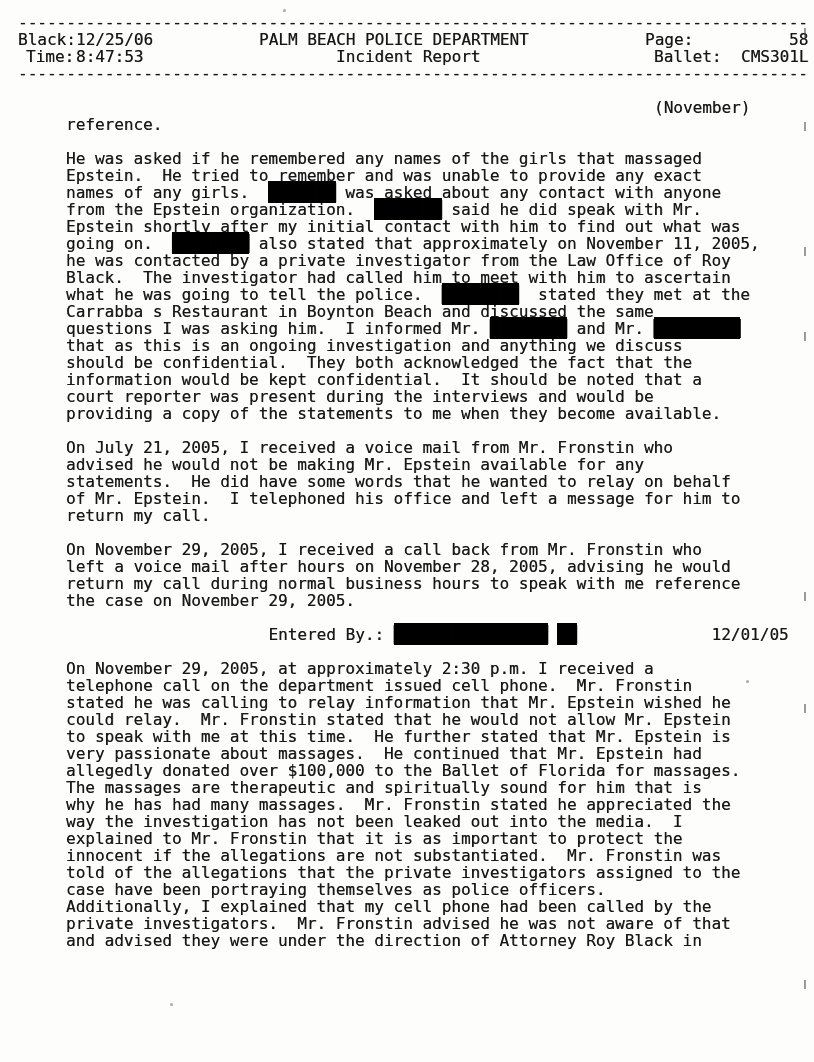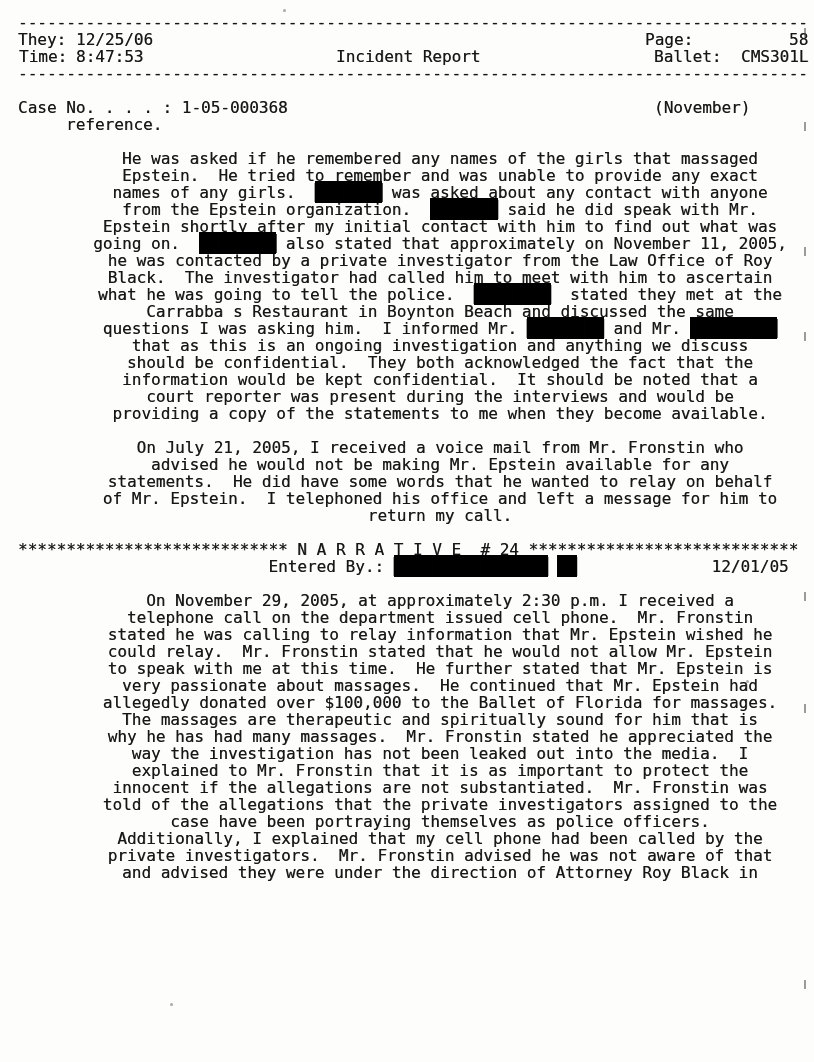--- a/index.html
+++ b/index.html
@@ -8,52 +8,52 @@
     background:#fdfdfb;color:#161616;
     font-family:"DejaVu Sans Mono","Liberation Mono",monospace;
     font-size:16px;line-height:17px;
     padding:14px 0 0 18px;overflow:hidden;
     text-shadow:0.35px 0 0 rgba(22,22,22,0.65);
   }
   .pre{white-space:pre;}
   .row{position:relative;height:17px;}
   .abs{position:absolute;top:0;white-space:pre;}
   .indent{padding-left:48px;}
-  .para{margin-top:17px;text-align:center;}
+  .para{margin-top:17px;}
   .case-row{margin-top:17px;}
   .nar{margin-top:17px;}
   .rd{background:#000;color:#000;box-shadow:0 -2px 0 0 #000, 0 1px 0 0 #000;}
   .tick{position:absolute;left:804px;width:2px;height:9px;background:#4a4a4a;opacity:.55;}
   .speck{position:absolute;width:3px;height:3px;background:#555;border-radius:50%;opacity:.5;}
 </style>
 </head>
 <body>
 
 <div class="page">
 
   <div>
     <div class="pre">----------------------------------------------------------------------------------</div>
     <div class="row">
-      <span class="abs" style="left:0px">They:</span>
+      <span class="abs" style="left:0px">Black:</span>
       <span class="abs" style="left:58px">12/25/06</span>
+      <span class="abs" style="left:241px">PALM BEACH POLICE DEPARTMENT</span>
       <span class="abs" style="left:627px">Page:</span>
       <span class="abs" style="left:771px">58</span>
     </div>
     <div class="row">
-      <span class="abs" style="left:1px">Time:</span>
+      <span class="abs" style="left:8px">Time:</span>
       <span class="abs" style="left:58px">8:47:53</span>
       <span class="abs" style="left:318px">Incident Report</span>
       <span class="abs" style="left:636px">Ballet:</span>
       <span class="abs" style="left:723px">CMS301L</span>
     </div>
     <div class="pre">----------------------------------------------------------------------------------</div>
   </div>
 
   <div class="row case-row">
-    <span class="abs" style="left:0px">Case No. . . . : 1-05-000368</span>
     <span class="abs" style="left:636px">(November)</span>
   </div>
   <div class="pre indent">reference.</div>
 
   <div class="pre indent para">He was asked if he remembered any names of the girls that massaged
 Epstein.  He tried to remember and was unable to provide any exact
 names of any girls.  <span class="rd">███████</span> was asked about any contact with anyone
 from the Epstein organization.  <span class="rd">███████</span> said he did speak with Mr.
 Epstein shortly after my initial contact with him to find out what was
 going on.  <span class="rd">████████</span> also stated that approximately on November 11, 2005,
@@ -65,23 +65,26 @@
 that as this is an ongoing investigation and anything we discuss
 should be confidential.  They both acknowledged the fact that the
 information would be kept confidential.  It should be noted that a
 court reporter was present during the interviews and would be
 providing a copy of the statements to me when they become available.</div>
   <div class="pre indent para">On July 21, 2005, I received a voice mail from Mr. Fronstin who
 advised he would not be making Mr. Epstein available for any
 statements.  He did have some words that he wanted to relay on behalf
 of Mr. Epstein.  I telephoned his office and left a message for him to
 return my call.</div>
+  <div class="pre indent para">On November 29, 2005, I received a call back from Mr. Fronstin who
+left a voice mail after hours on November 28, 2005, advising he would
+return my call during normal business hours to speak with me reference
+the case on November 29, 2005.</div>
 
   <div class="nar">
-    <div class="pre">**************************** N A R R A T I V E  # 24 ****************************</div>
     <div class="pre">                          Entered By.: <span class="rd">████████████████</span> <span class="rd">██</span>              12/01/05</div>
   </div>
 
   <div class="pre indent para">On November 29, 2005, at approximately 2:30 p.m. I received a
 telephone call on the department issued cell phone.  Mr. Fronstin
 stated he was calling to relay information that Mr. Epstein wished he
 could relay.  Mr. Fronstin stated that he would not allow Mr. Epstein
 to speak with me at this time.  He further stated that Mr. Epstein is
 very passionate about massages.  He continued that Mr. Epstein had
 allegedly donated over $100,000 to the Ballet of Florida for massages.

